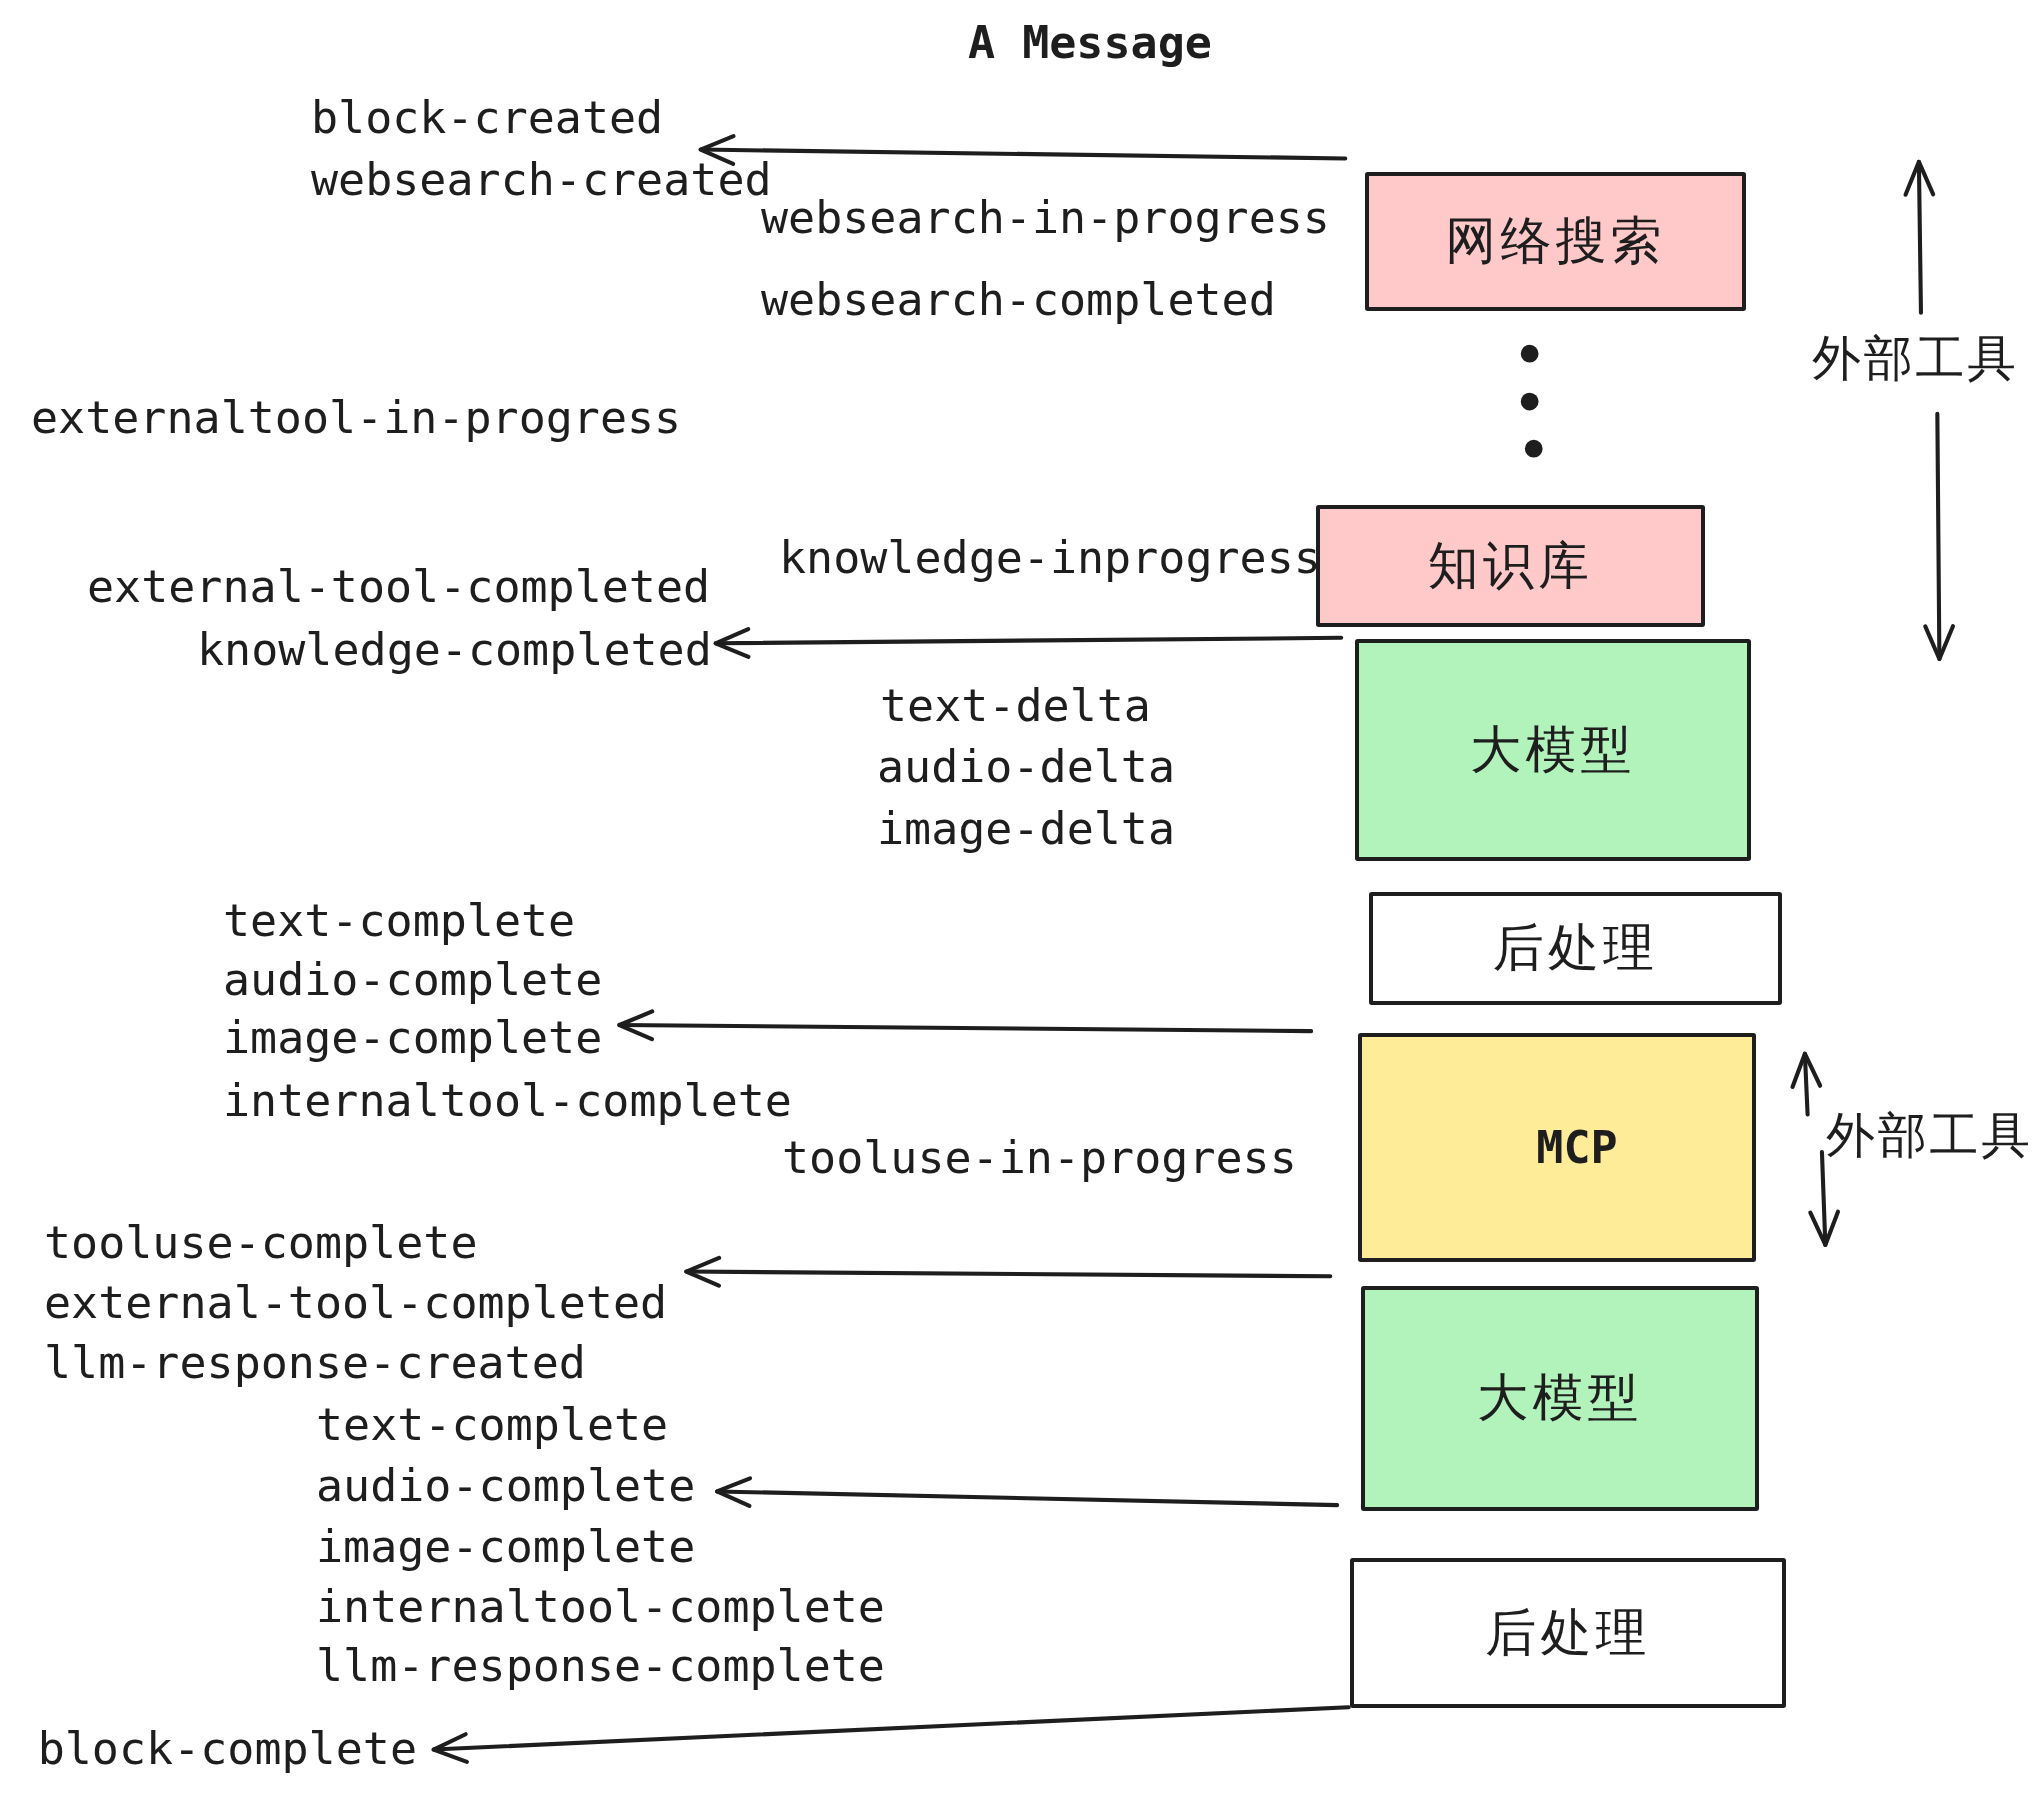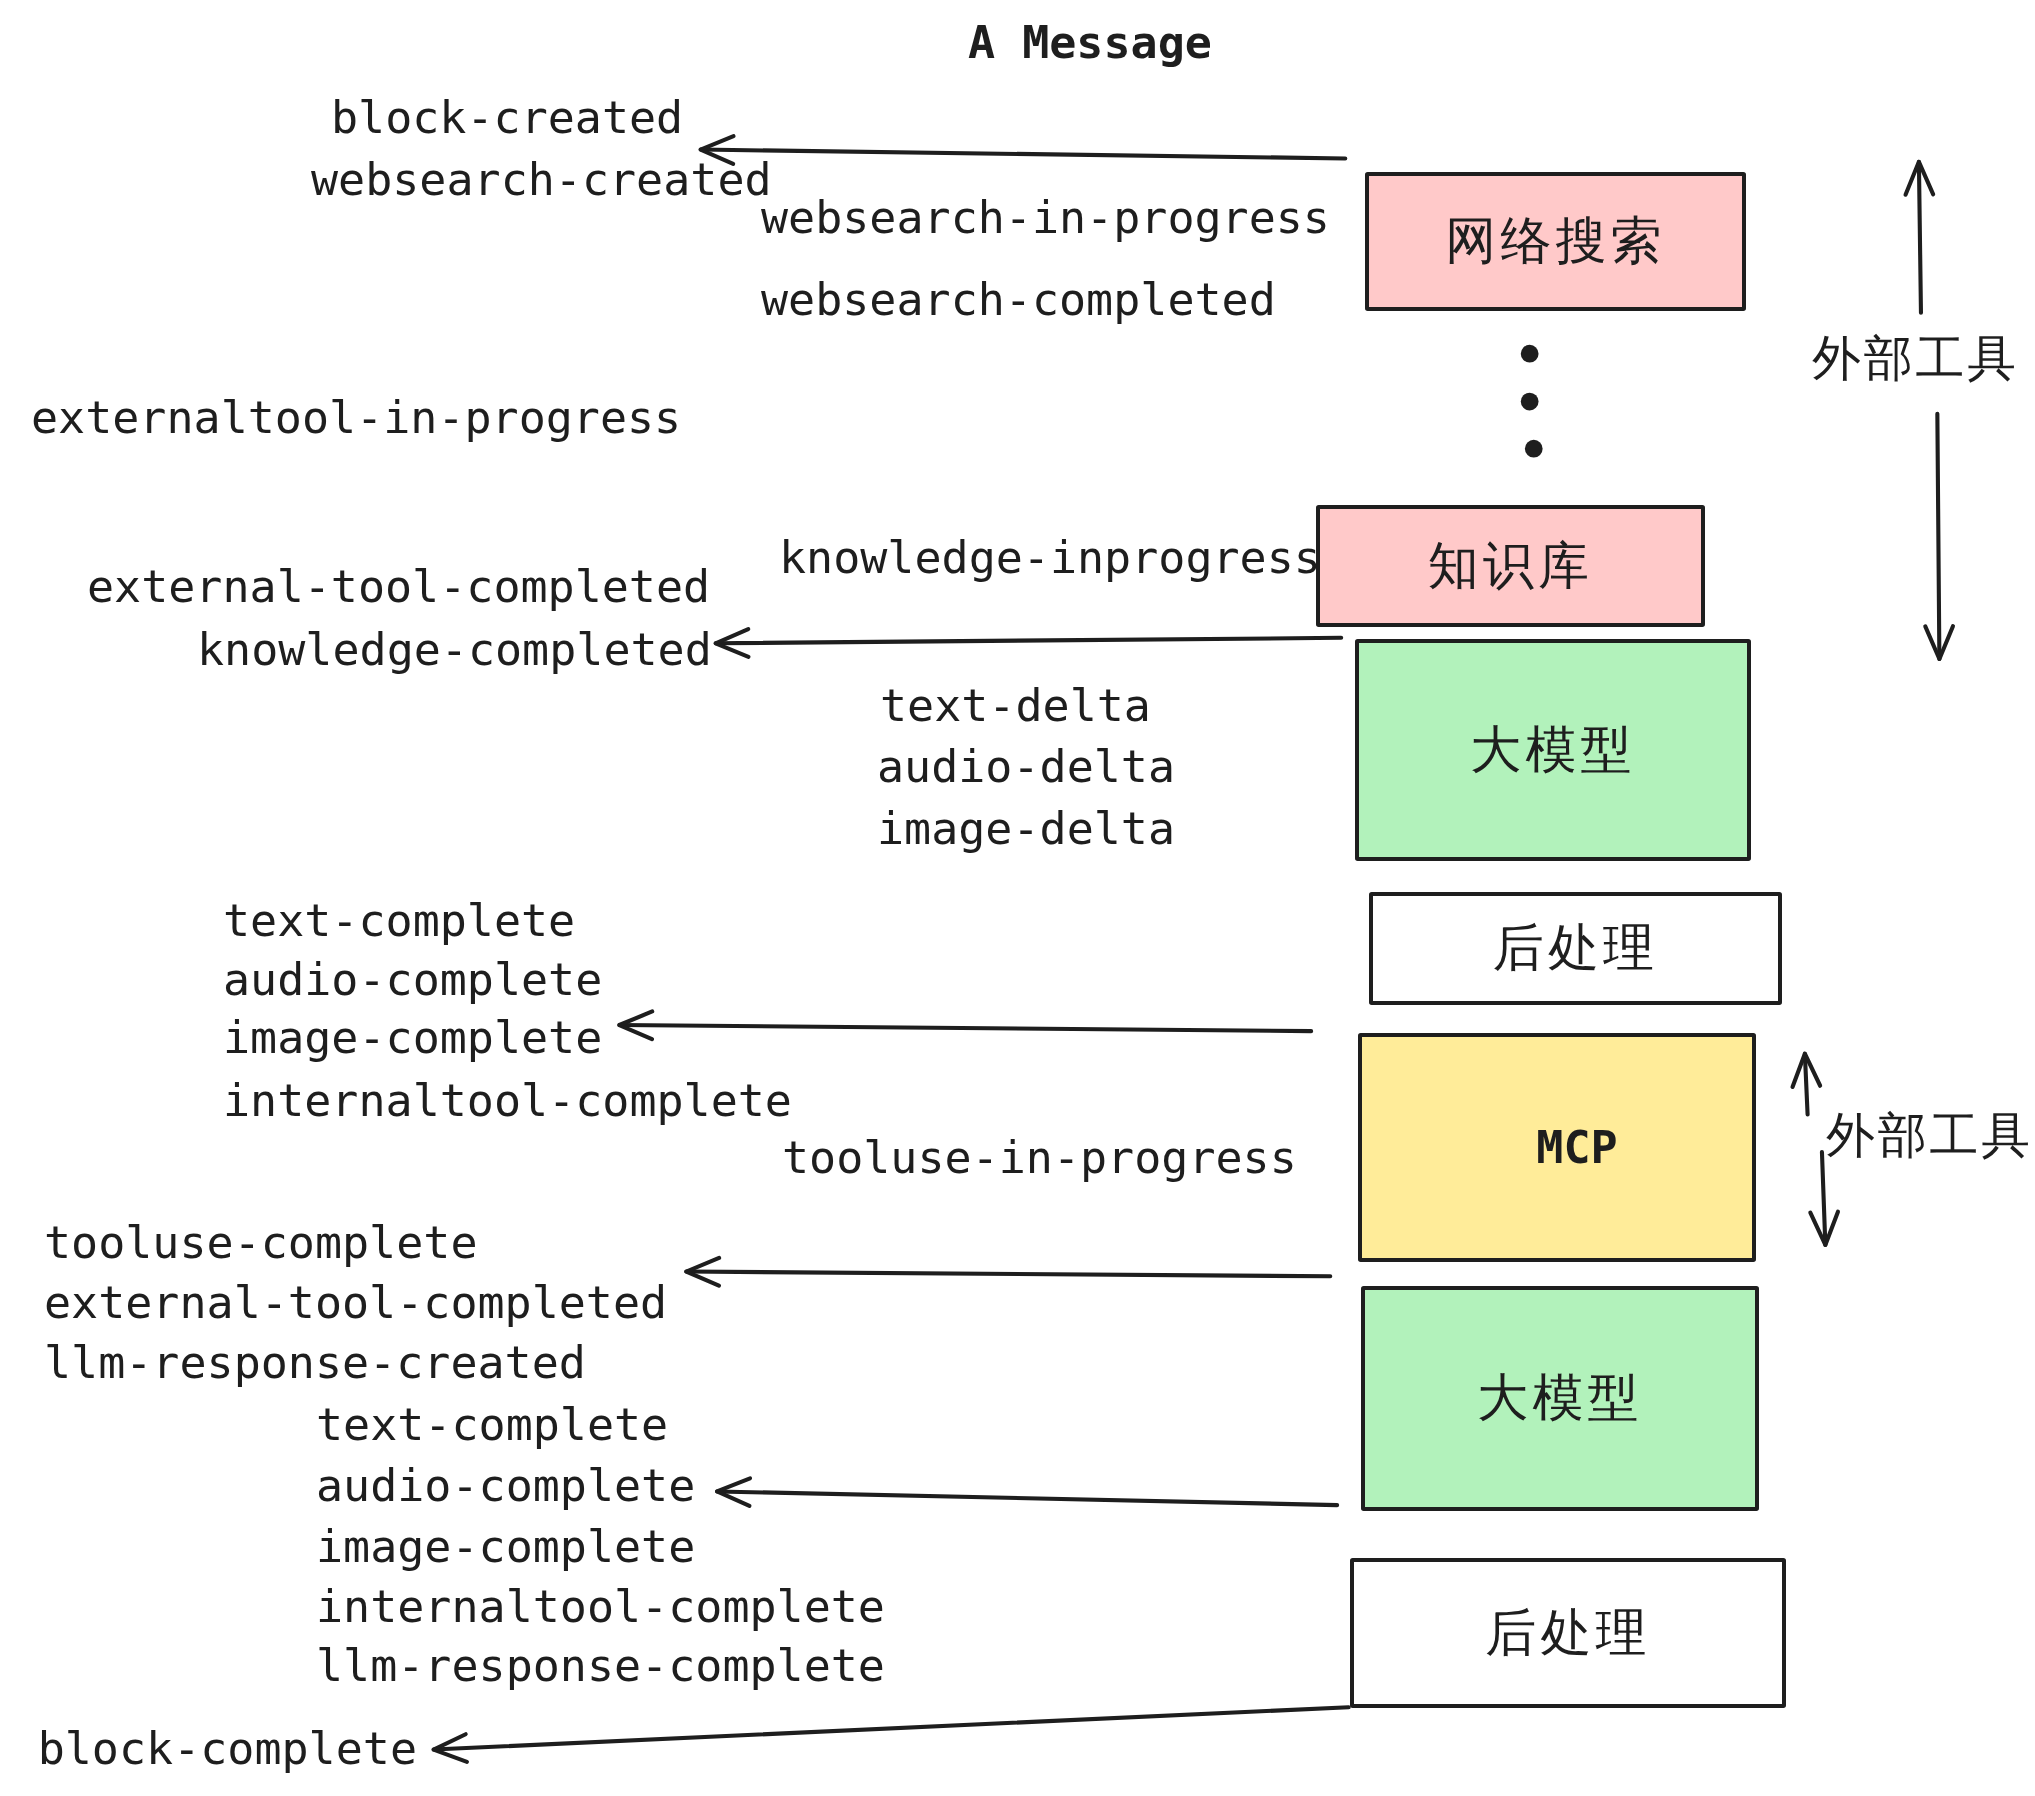--- a/index.html
+++ b/index.html
@@ -127,21 +127,21 @@
         <span class="node-label mono">MCP</span>
       </div>
       <div class="node-box" style="left: 1361px; top: 1286px; width: 398px; height: 225px; background: rgb(178, 242, 187);">
         <span class="node-label">大模型</span>
       </div>
       <div class="node-box" style="left: 1350px; top: 1558px; width: 436px; height: 150px; background: rgb(255, 255, 255);">
         <span class="node-label">后处理</span>
       </div>
     </div>
   <div id="labels">
-      <div class="evt-label" style="left: 311px; top: 117px; margin-left: 20px;">block-created</div>
+      <div class="evt-label" style="left: 311px; top: 117px;">block-created</div>
       <div class="evt-label" style="left: 311px; top: 179px;">websearch-created</div>
       <div class="evt-label" style="left: 761px; top: 217px;">websearch-in-progress</div>
       <div class="evt-label" style="left: 761px; top: 299px;">websearch-completed</div>
       <div class="evt-label" style="left: 31px; top: 417px; text-align: center;">externaltool-in-progress</div>
       <div class="evt-label" style="left: 779px; top: 557px;">knowledge-inprogress</div>
       <div class="evt-label" style="left: 87px; top: 586px;">external-tool-completed</div>
       <div class="evt-label" style="left: 197px; top: 649px;">knowledge-completed</div>
       <div class="evt-label" style="left: 880px; top: 705px;">text-delta</div>
       <div class="evt-label" style="left: 877px; top: 766px;">audio-delta</div>
       <div class="evt-label" style="left: 877px; top: 828px;">image-delta</div>

